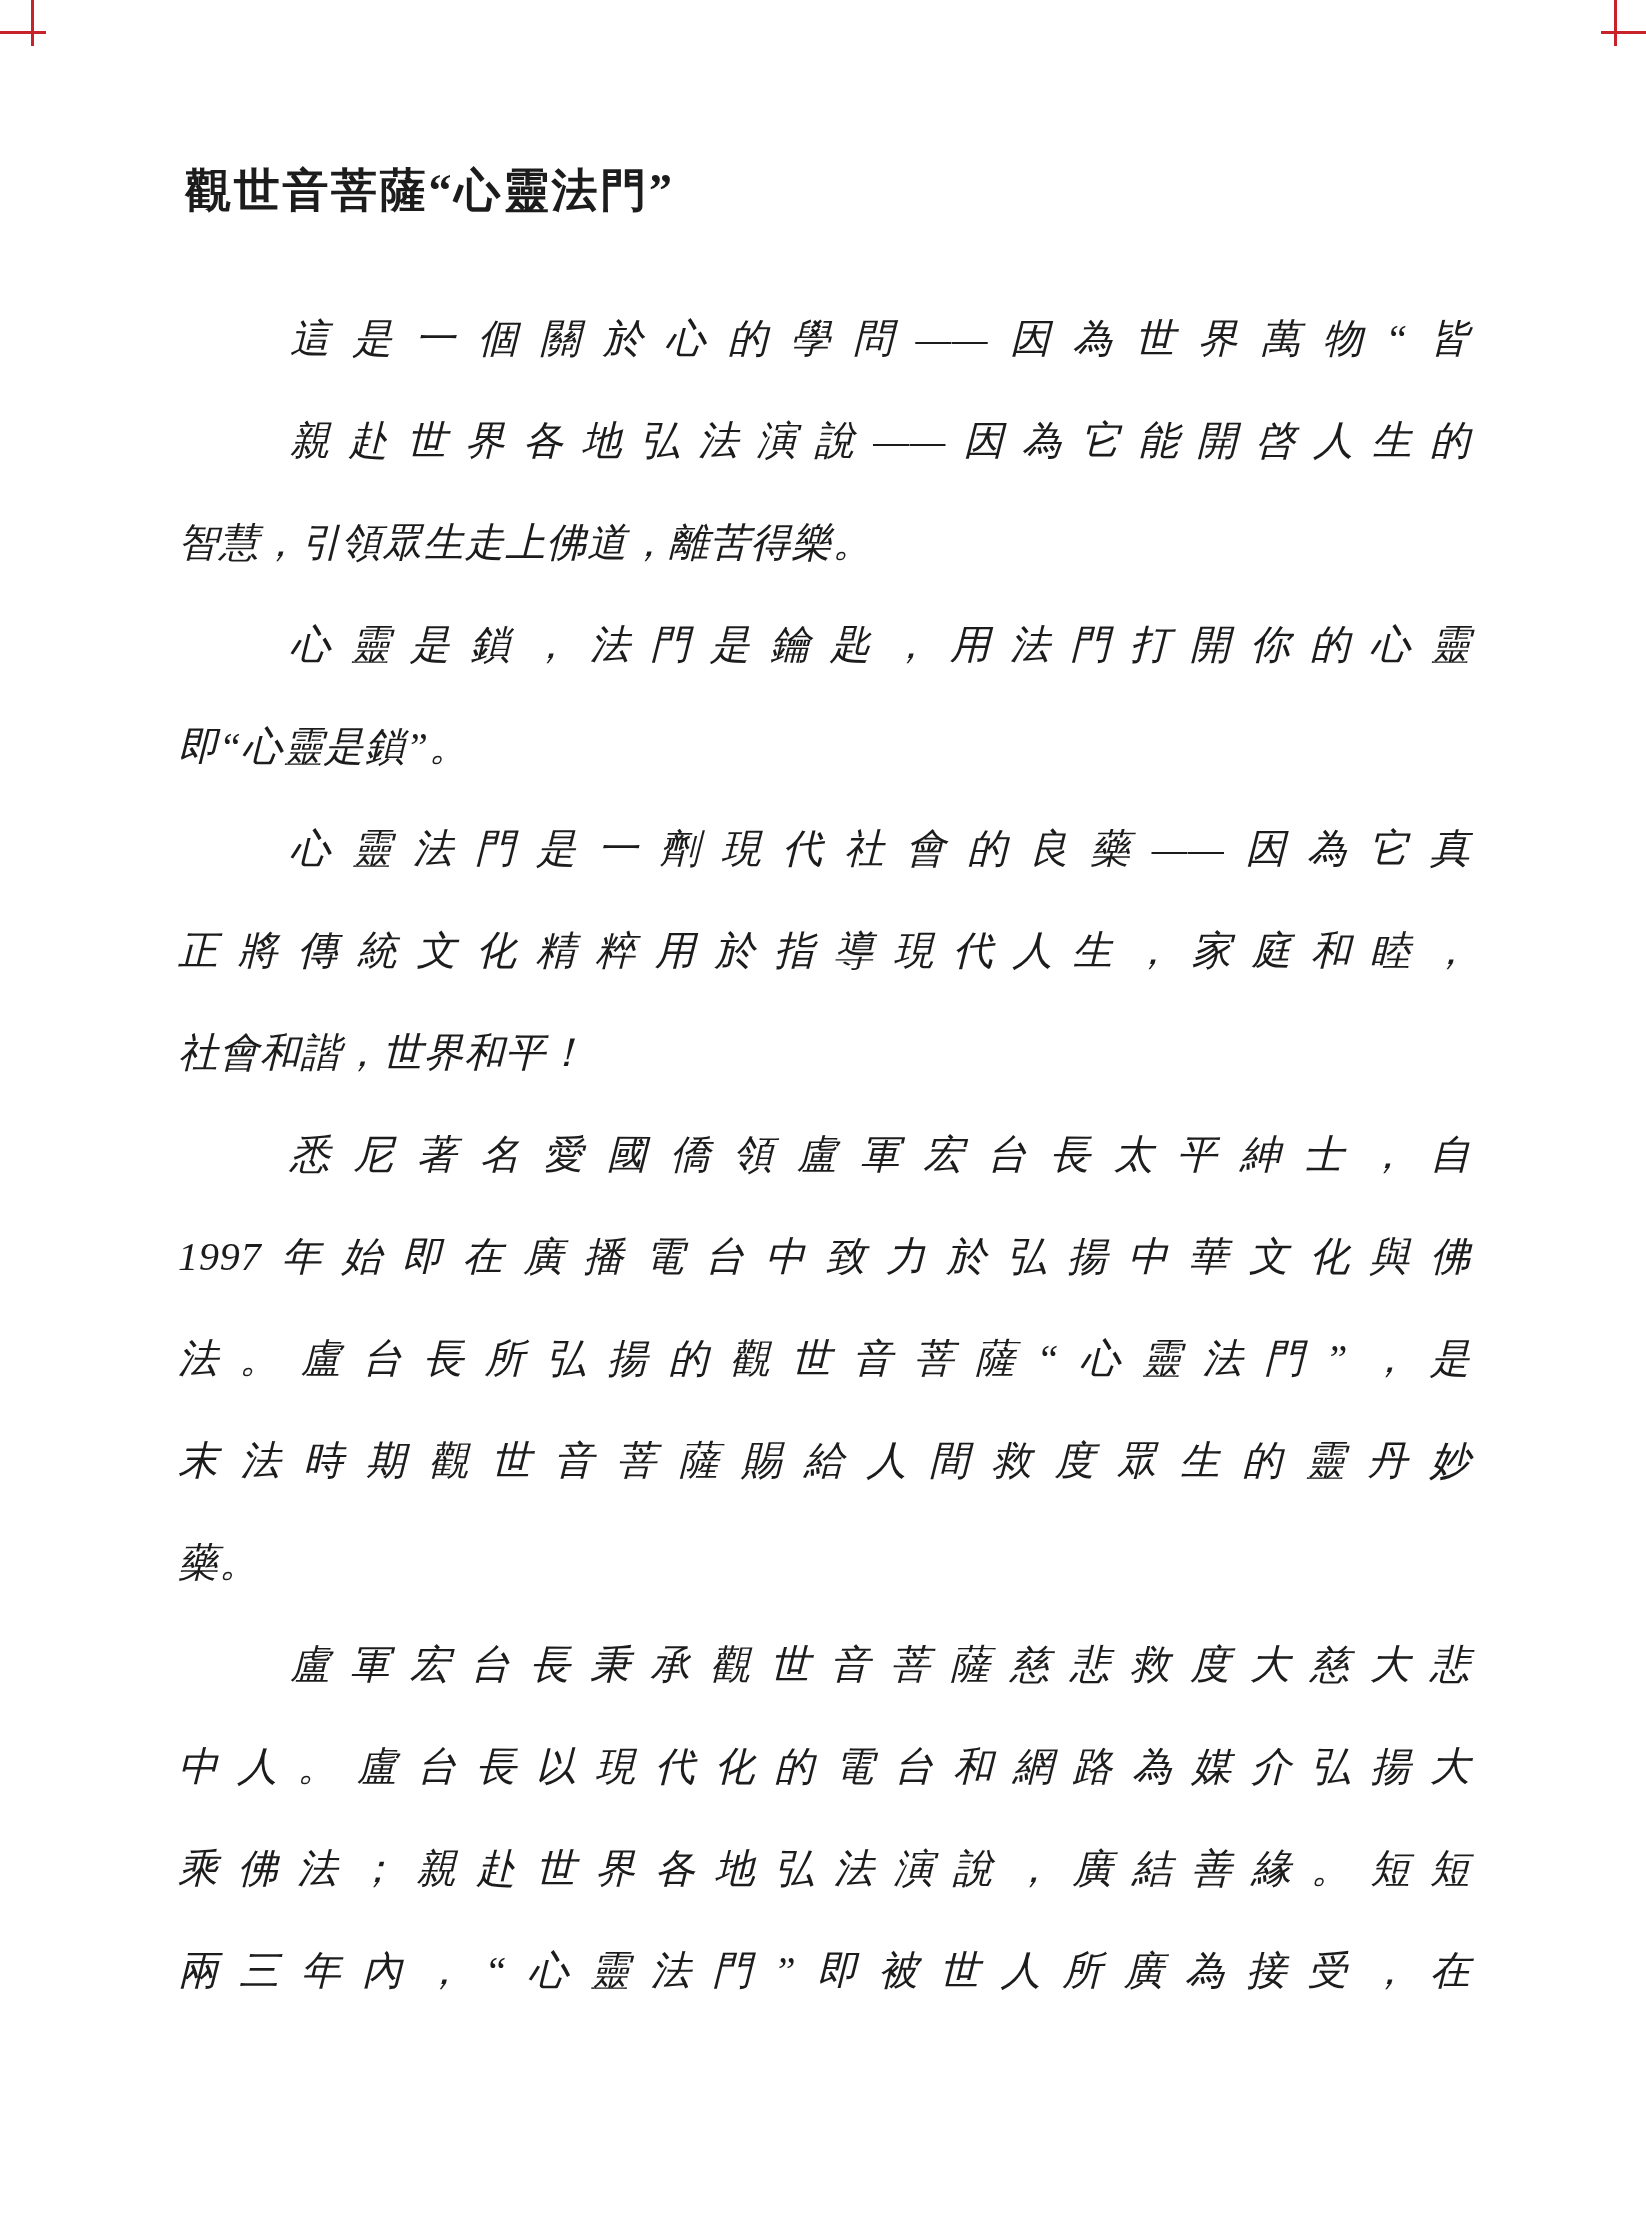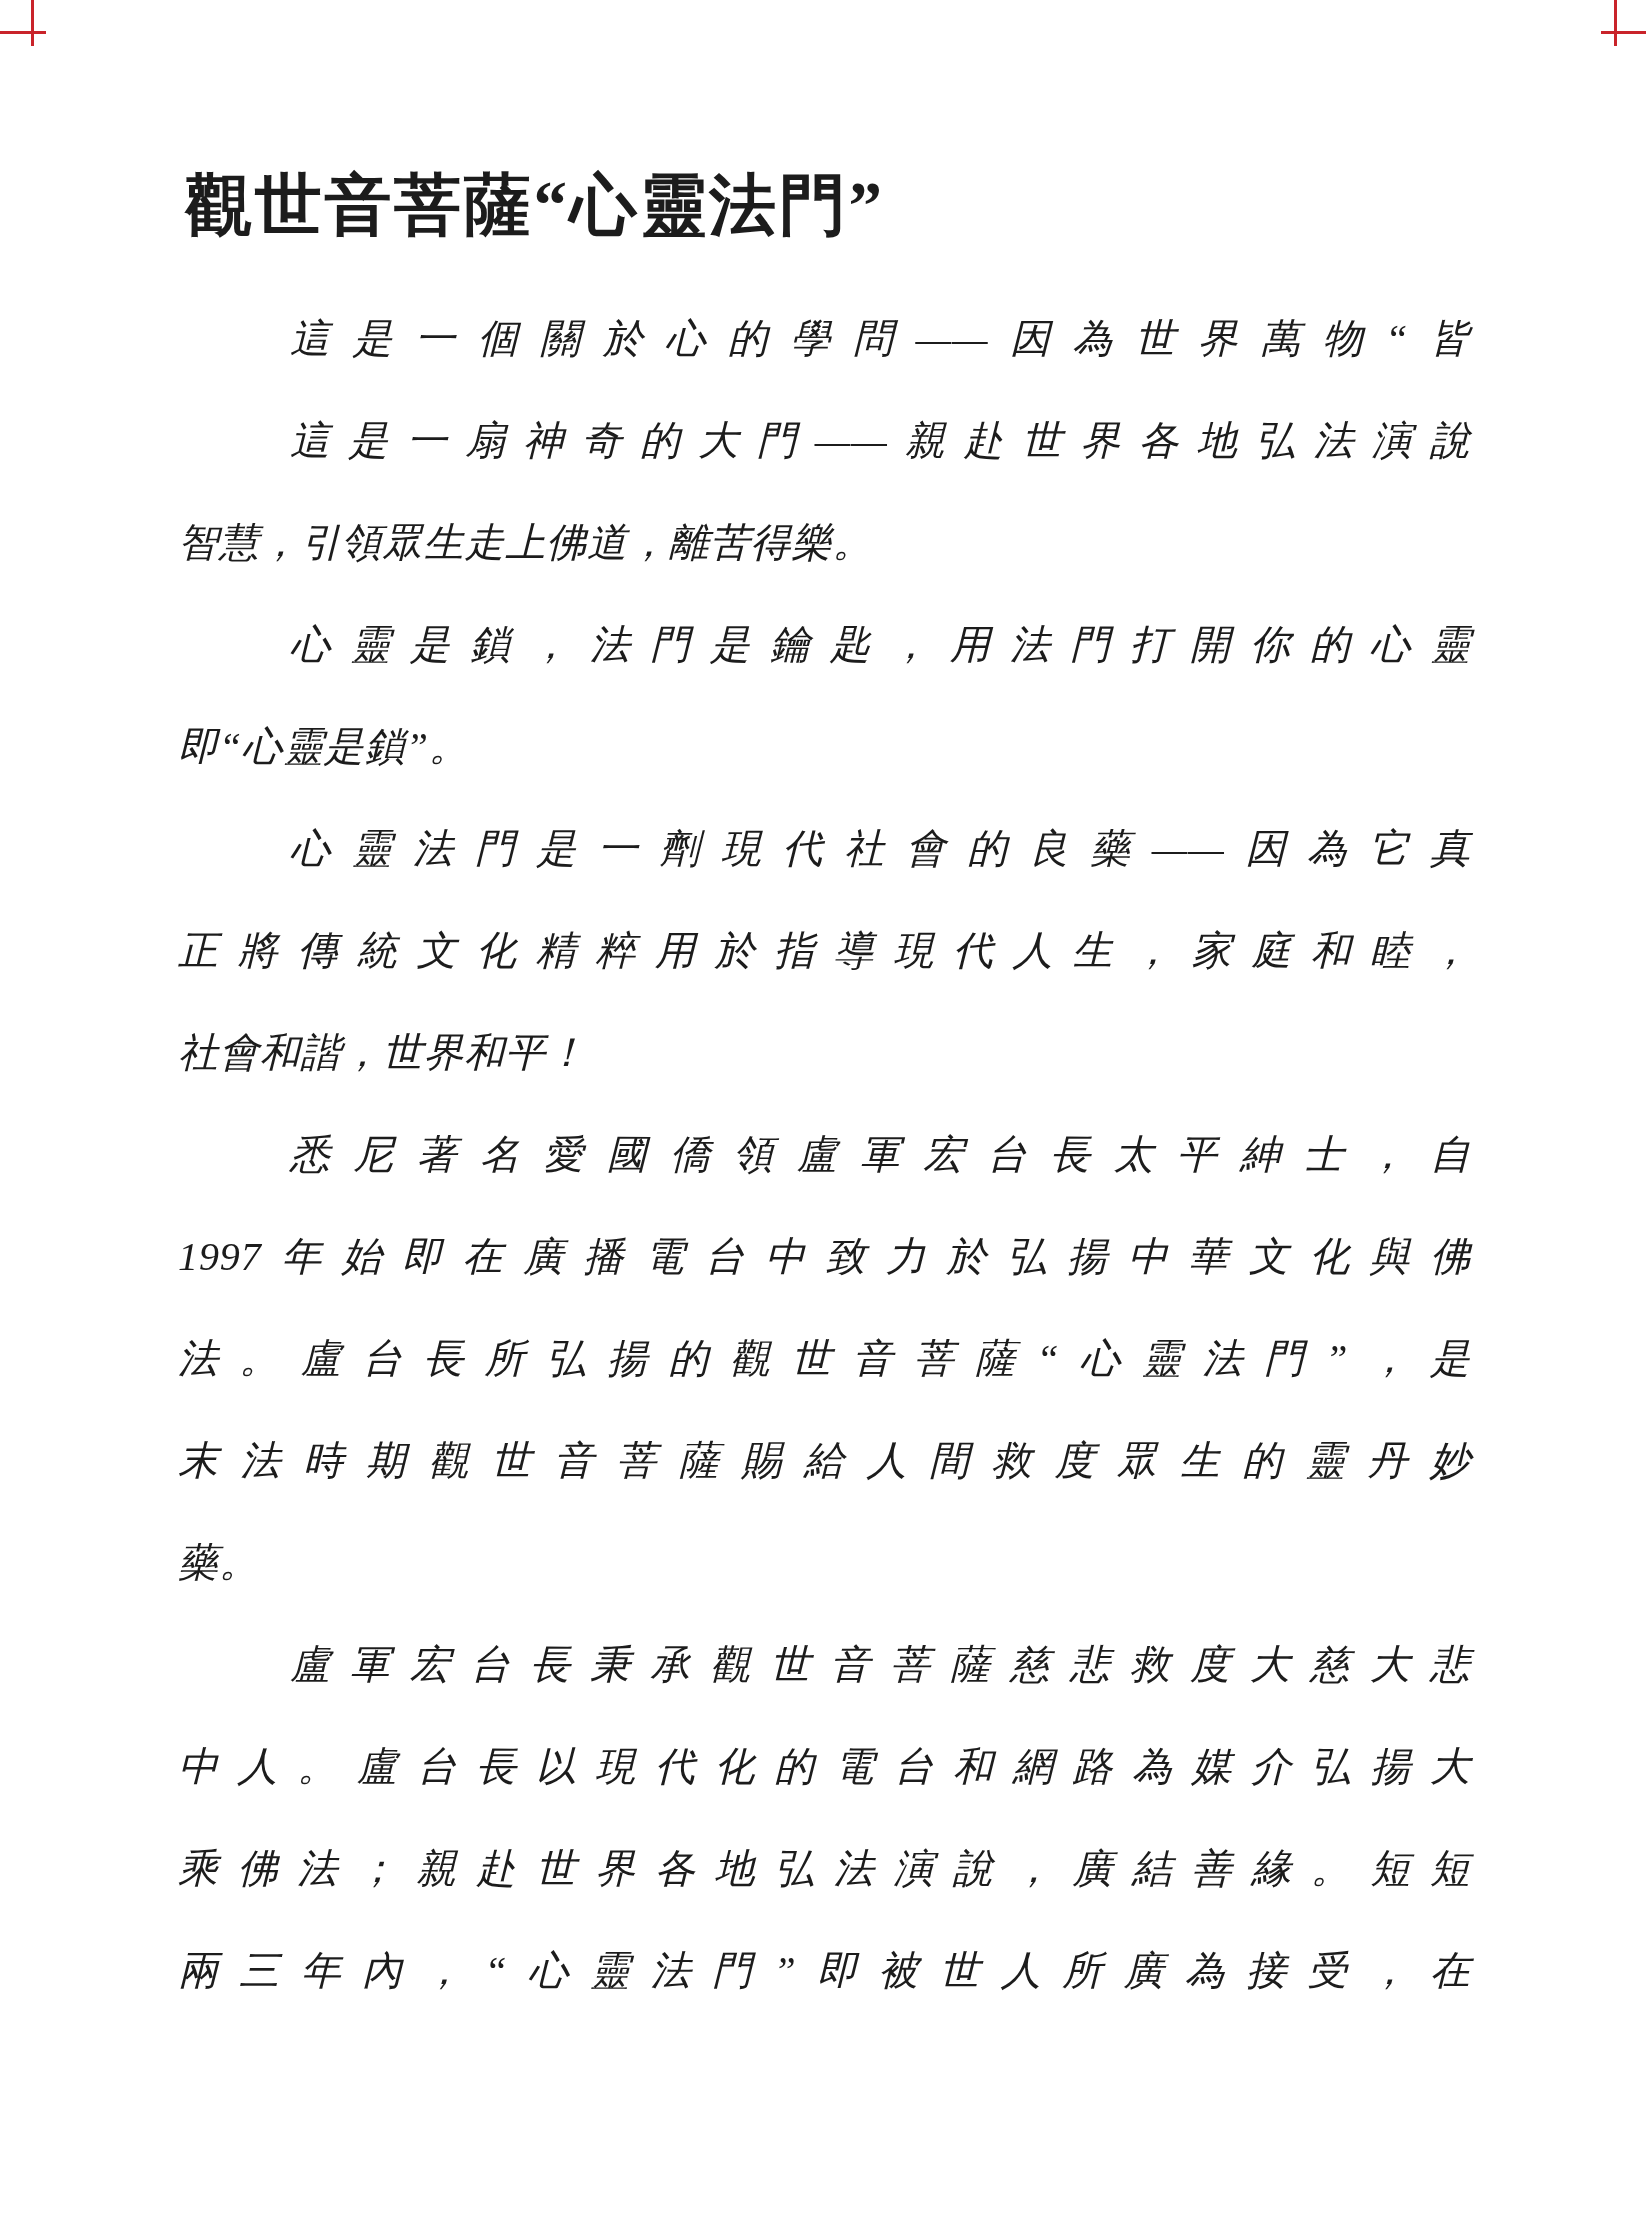--- a/index.html
+++ b/index.html
@@ -24,21 +24,21 @@
   .cl-v { width: 2.7px; height: 46px; }
   .tl-h { left: 0;     top: 31px;  }
   .tl-v { left: 31px;  top: 0;     }
   .tr-h { left: 1601px; top: 31px; }
   .tr-v { left: 1614px; top: 0;    }
   
   .title {
     position: absolute;
     left: 185px;
     top: 160px;
-    font-size: 67px;
+    font-size: 46px;
     font-weight: 700;
     letter-spacing: 2.7px;
     line-height: 1.35;
     white-space: nowrap;
     color: var(--ink);
   }
   
   .body-text {
     position: absolute;
     left: 178px;
@@ -81,21 +81,21 @@
   </div>
   <div>
     
     
   </div>
 
   <h1 class="title">觀世音菩薩“心靈法門”</h1>
 
   <div class="body-text">
       <div class="line j i">這是一個關於心的學問——因為世界萬物“皆</div>
-      <div class="line j i">這是一扇神奇的大門——親赴世界各地弘法演說</div>
+      <div class="line j i">親赴世界各地弘法演說——因為它能開啓人生的</div>
       <div class="line">智慧，引領眾生走上佛道，離苦得樂。</div>
       <div class="line j i">心靈是鎖，法門是鑰匙，用法門打開你的心靈</div>
       <div class="line">即“心靈是鎖”。</div>
       <div class="line j i">心靈法門是一劑現代社會的良藥——因為它真</div>
       <div class="line j">正將傳統文化精粹用於指導現代人生，家庭和睦，</div>
       <div class="line">社會和諧，世界和平！</div>
       <div class="line j i">悉尼著名愛國僑領盧軍宏台長太平紳士，自</div>
       <div class="line j">1997年始即在廣播電台中致力於弘揚中華文化與佛</div>
       <div class="line j">法。盧台長所弘揚的觀世音菩薩“心靈法門”，是</div>
       <div class="line j">末法時期觀世音菩薩賜給人間救度眾生的靈丹妙</div>

